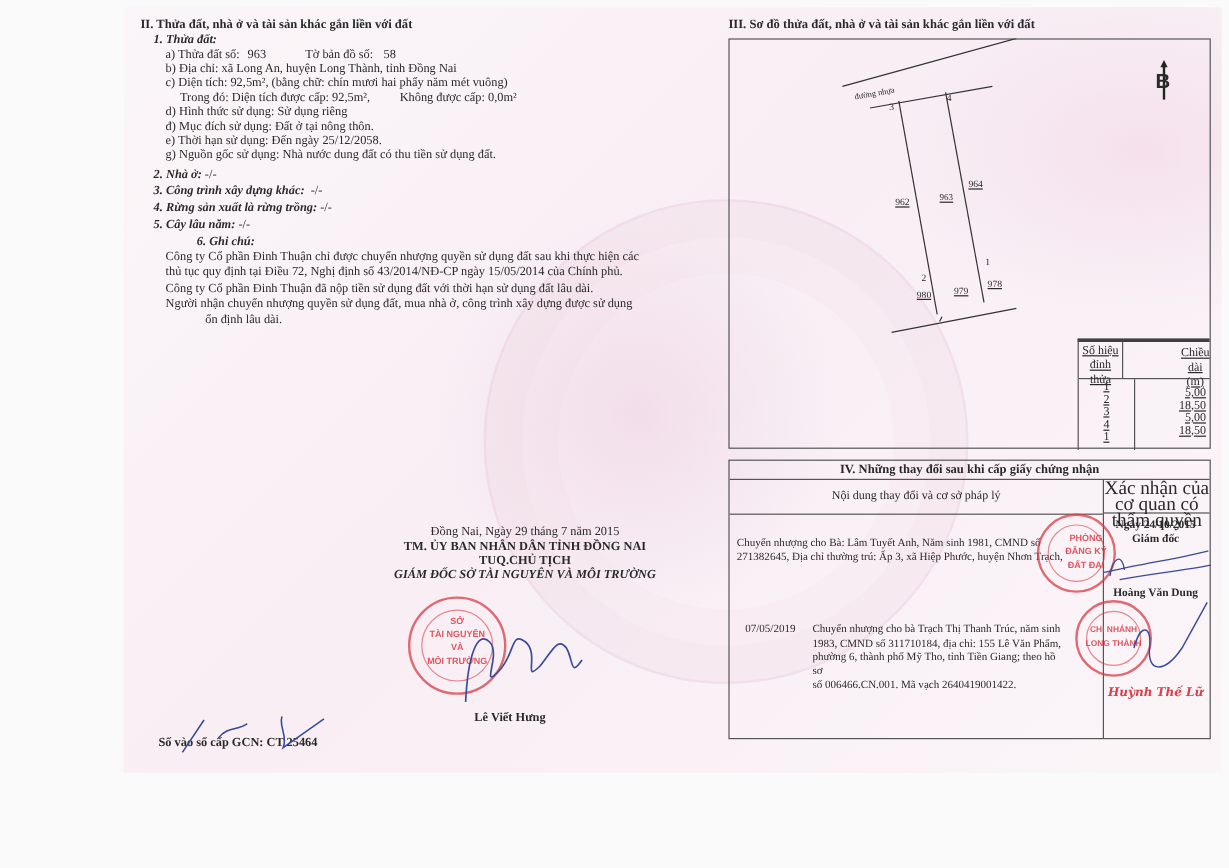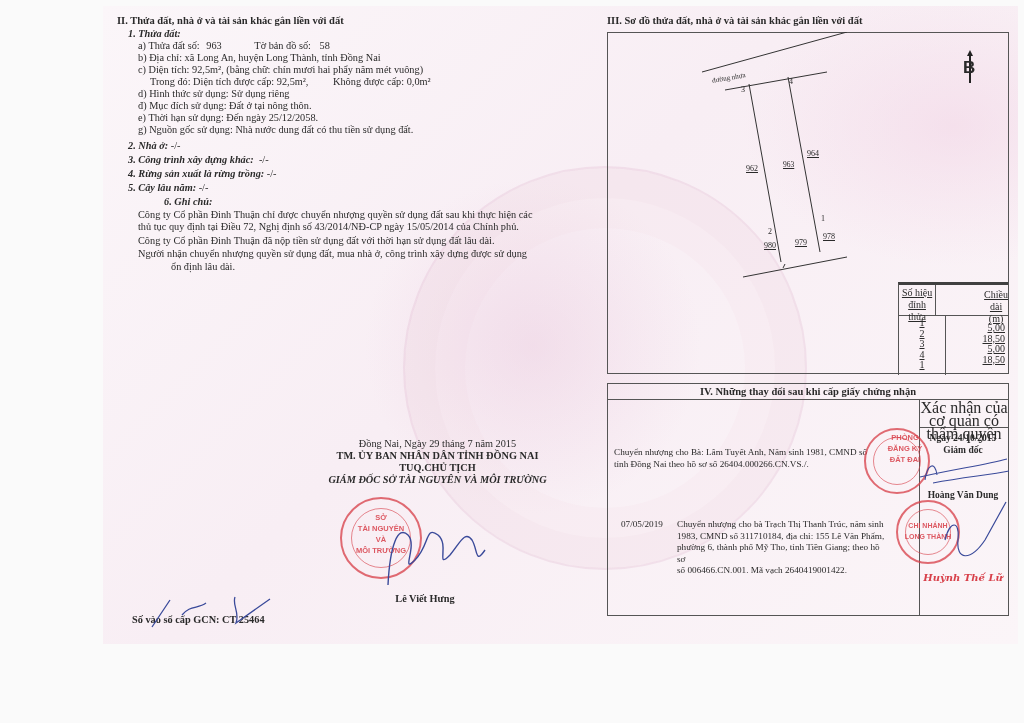--- a/index.html
+++ b/index.html
@@ -158,31 +158,32 @@
       <div>5,00</div>
       <div>18,50</div>
       <div>5,00</div>
       <div>18,50</div>
     </div>
   </div>
 </div>
 
 <div class="box4">
   <div class="h1">IV. Những thay đổi sau khi cấp giấy chứng nhận</div>
+  <div class="h2a">Nội dung thay đổi và cơ sở pháp lý</div>
   <div class="h2b">Xác nhận của cơ quan có thẩm quyền</div>
   <div class="vline"></div>
 </div>
 
 <div class="entry" style="left:614px;top:447px;width:290px;">
   <div>Chuyển nhượng cho Bà: Lâm Tuyết Anh, Năm sinh 1981, CMND số</div>
-  <div>tỉnh Đồng Nai theo hồ sơ số 26404.000266.CN.VS./.</div>
+  <div>271382645, Địa chỉ thường trú: Ấp 3, xã Hiệp Phước, huyện Nhơn Trạch,</div>
 </div>
 <div class="stamp" style="left:864px;top:428px;width:62px;height:62px;font-size:7.5px;">
   <div class="inner" style="left:7px;top:7px;width:46px;height:46px;"></div>
-  <div style="position:absolute;left:0;top:2px;width:78px;line-height:11px;">
+  <div style="position:absolute;left:0;top:13px;width:78px;line-height:11px;">
     <div>PHÒNG</div>
     <div>ĐĂNG KÝ</div>
     <div>ĐẤT ĐAI</div>
   </div>
 </div>
 <div class="txt b center" style="left:919px;top:432px;width:88px;font-size:9.5px;">Ngày 24/10/2015</div>
 <div class="txt b center" style="left:919px;top:444px;width:88px;font-size:9.5px;">Giám đốc</div>
 <svg class="sig" style="left:915px;top:455px;" width="95" height="30">
   <path d="M10 25 C 12 10, 20 5, 22 20 M 5 22 C 40 14, 70 10, 92 4 M 18 28 C 50 22, 75 20, 94 16" stroke="#3a4a9a" stroke-width="1.1" fill="none"></path>
 </svg>

